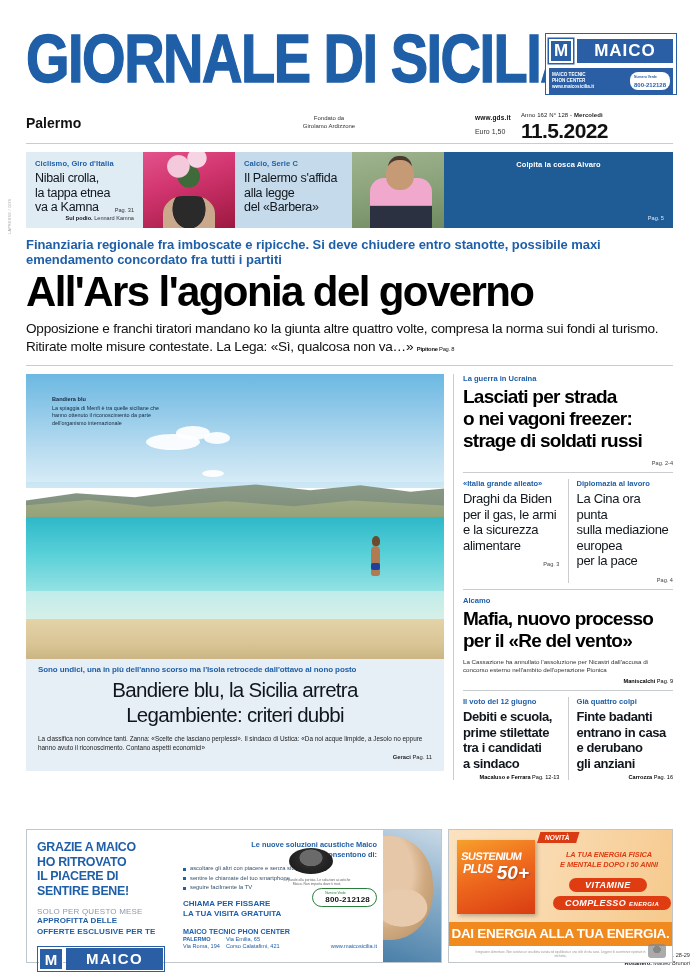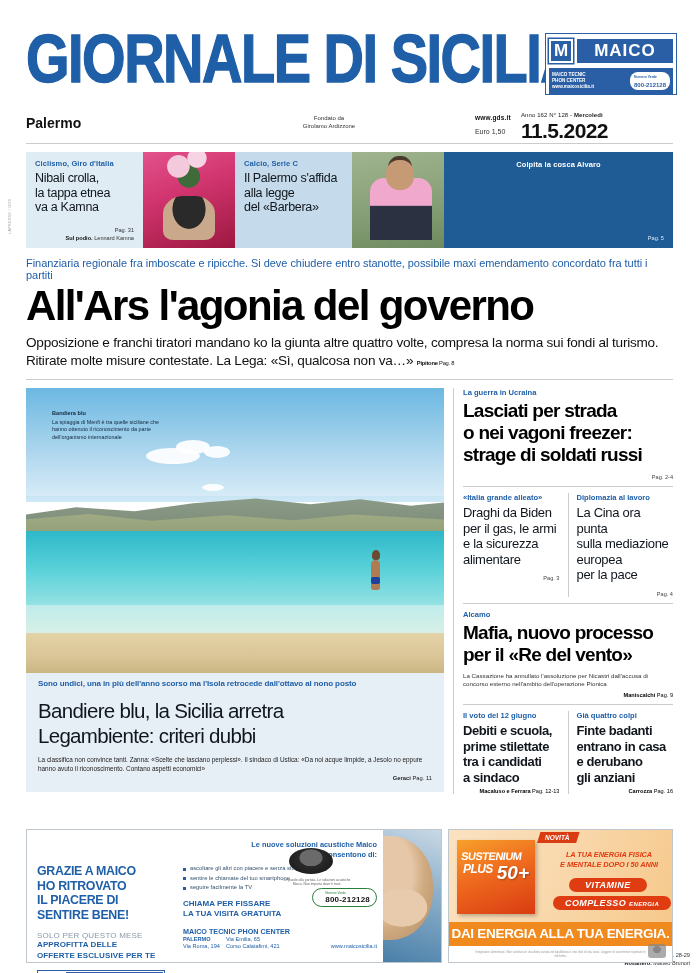--- a/index.html
+++ b/index.html
@@ -66,21 +66,21 @@
   }
   .price-block { position: absolute; right: 162px; top: 6px; text-align: left; }
   .site-url { font-size: 6.5px; font-weight: bold; color: #111; letter-spacing: .2px; }
   .euro { font-size: 7px; color: #333; margin-top: 7px; }
   .date-block { position: absolute; right: 0; top: 4px; text-align: left; width: 152px; }
   .anno { font-size: 6px; color: #222; letter-spacing: .1px; }
   .anno b { font-weight: bold; }
   .bigdate { font-size: 21px; font-weight: bold; color: #111; letter-spacing: -.6px; margin-top: 1px; }
 
   
-  .topstrip { display: flex; margin: 8px 26px 0 26px; height: 96px; gap: 0; }
+  .topstrip { display: flex; margin: 8px 26px 0 26px; height: 76px; gap: 0; }
   .ts-box { display: flex; }
   .ts-cyan { background: #dfecf4; width: 117px; padding: 7px 9px; position: relative; }
   .ts-photo1 { width: 92px; background: linear-gradient(160deg,#e2538c 0%,#d2356f 40%,#9c1840 100%); position: relative; overflow: hidden; }
   .ts-photo1::after {
     content:""; position:absolute; left:20px; top:44px; width:52px; height:44px;
     background: radial-gradient(ellipse at 50% 30%, #2a2a2a 0 44%, transparent 46%), #c9a88c;
     border-radius: 40% 40% 20% 20%;
   }
   .ts-photo1::before {
     content:""; position:absolute; left:18px; top:-4px; width:58px; height:46px;
@@ -111,21 +111,21 @@
   .ts-foot b { font-weight: bold; color: #111; }
 
   .vstrip {
     position: absolute; left: 8px; top: 150px; width: 14px; height: 84px;
     font-size: 3.6px; color: #9aa0a6; writing-mode: vertical-rl;
     transform: rotate(180deg); letter-spacing: .4px; overflow: hidden;
   }
 
   
   .lead { margin: 9px 26px 0 26px; }
-  .lead-kicker { font-size: 11px; font-weight: normal; color: #1f5fa8; letter-spacing: -.05px; }
+  .lead-kicker { font-size: 13px; font-weight: bold; color: #1f5fa8; letter-spacing: -.05px; }
   .lead-head {
     font-size: 42px; font-weight: bold; color: #000; letter-spacing: -1.6px;
     line-height: 46px; margin-top: 2px;
   }
   .lead-sub { font-size: 13.6px; color: #111; line-height: 18px; margin-top: 5px; letter-spacing: -.25px; }
   .lead-by { font-size: 5.8px; font-weight: bold; color: #111; }
   .lead-by span { font-weight: normal; }
   .rule { border-bottom: 1px solid #c9cdd2; margin: 7px 26px 0 26px; }
 
   
@@ -161,21 +161,21 @@
   .ph-person .phead { position:absolute; left:3px; top:0; width:8px; height:10px; background:#6b4a2e; border-radius: 50% 50% 40% 40%; }
   .ph-person .pbik { position:absolute; left:2px; top:27px; width:9px; height:7px; background:#21409a; border-radius: 2px; }
   .ph-caption {
     position: absolute; left: 26px; top: 22px; width: 108px;
     font-size: 5.4px; color: #13293d; line-height: 7.4px;
   }
   .ph-caption b { display: block; font-size: 5.6px; margin-bottom: 1.5px; }
 
   .cap-bar { background: #e7eff6; padding: 6px 12px 9px 12px; width: 418px; }
   .cap-kicker { font-size: 8px; font-weight: bold; color: #1f5fa8; letter-spacing: -.1px; }
-  .cap-head { font-size: 20.5px; color: #10161c; line-height: 25px; letter-spacing: -.7px; margin-top: 10px; }
+  .cap-head { font-size: 20.5px; color: #10161c; line-height: 25px; letter-spacing: -.7px; margin-top: 3px; text-align: center; }
   .cap-body { font-size: 6.4px; color: #222; line-height: 9px; margin-top: 7px; }
   .cap-by { font-size: 5.8px; font-weight: bold; text-align: right; display:block; margin-top:1px;}
   .cap-by span { font-weight: normal; }
 
   
   .rc-kicker { font-size: 7.6px; font-weight: bold; color: #1f5fa8; }
   .rc-head { font-size: 19px; font-weight: bold; color: #000000; line-height: 22px; letter-spacing: -.75px; margin-top: 3px; }
   .rc-pag { font-size: 5.6px; color: #444; text-align: right; margin-top: 8px; }
   .rc-rule { border-bottom: 1px solid #c9cdd2; margin: 6px 0; }
   .rc-two { display: flex; }
@@ -184,21 +184,21 @@
   .rc-sub { font-size: 13px; color: #10161c; line-height: 15.5px; margin-top: 3px; letter-spacing: -.3px; }
   .rc-subb { font-size: 13px; font-weight: bold; color: #10161c; line-height: 15.5px; margin-top: 3px; letter-spacing: -.4px; }
   .rc-body { font-size: 6.2px; color: #333; line-height: 8.8px; margin-top: 6px; }
   .rc-by { font-size: 5.6px; text-align: right; margin-top: 3px; }
   .rc-by b { font-weight: bold; }
 
   
   .ads { position: absolute; left: 26px; right: 26px; bottom: 10px; height: 134px; display: flex; gap: 6px; }
   .ad-maico { width: 416px; border: 1px solid #bfc6cc; position: relative; background: #fff; display: flex; }
   .am-left { width: 152px; padding: 10px 8px 8px 10px; }
-  .am-h { font-size: 12.4px; font-weight: bold; color: #1f5fa8; line-height: 14.6px; letter-spacing: -.3px; margin-top: 24px; }
+  .am-h { font-size: 12.4px; font-weight: bold; color: #1f5fa8; line-height: 14.6px; letter-spacing: -.3px; }
   .am-s1 { font-size: 8px; color: #8a99a8; margin-top: 9px; letter-spacing: .2px; }
   .am-s2 { font-size: 8px; font-weight: bold; color: #1f5fa8; line-height: 10.5px; letter-spacing: .1px; }
   .am-logo { margin-top: 9px; display: flex; align-items: center; width: 128px; height: 26px; border: 1.5px solid #2b5fa5; }
   .am-logo-m { width: 24px; height: 22px; background: #2b5fa5; color: #fff; font-weight: bold; font-size: 15px; display: flex; align-items: center; justify-content: center; margin: 1px; border: 1.5px solid #fff; }
   .am-logo-w { flex: 1; background: #2b5fa5; color: #fff; font-weight: bold; font-size: 15px; letter-spacing: 1.4px; text-align: center; height: 22px; line-height: 22px; margin: 1px 1px 1px 2px; }
   .am-mid { flex: 1; padding: 10px 6px 6px 4px; position: relative; }
   .am-t1 { font-size: 7.4px; font-weight: bold; color: #1f5fa8; line-height: 9.6px; text-align: right; }
   .am-ul { list-style: none; margin-top: 6px; }
   .am-ul li { font-size: 5.8px; color: #33506b; line-height: 7.6px; position: relative; padding-left: 7px; margin-bottom: 2px; }
   .am-ul li::before { content:""; position:absolute; left:0; top:2.6px; width:3px; height:3px; background:#1f5fa8; }

